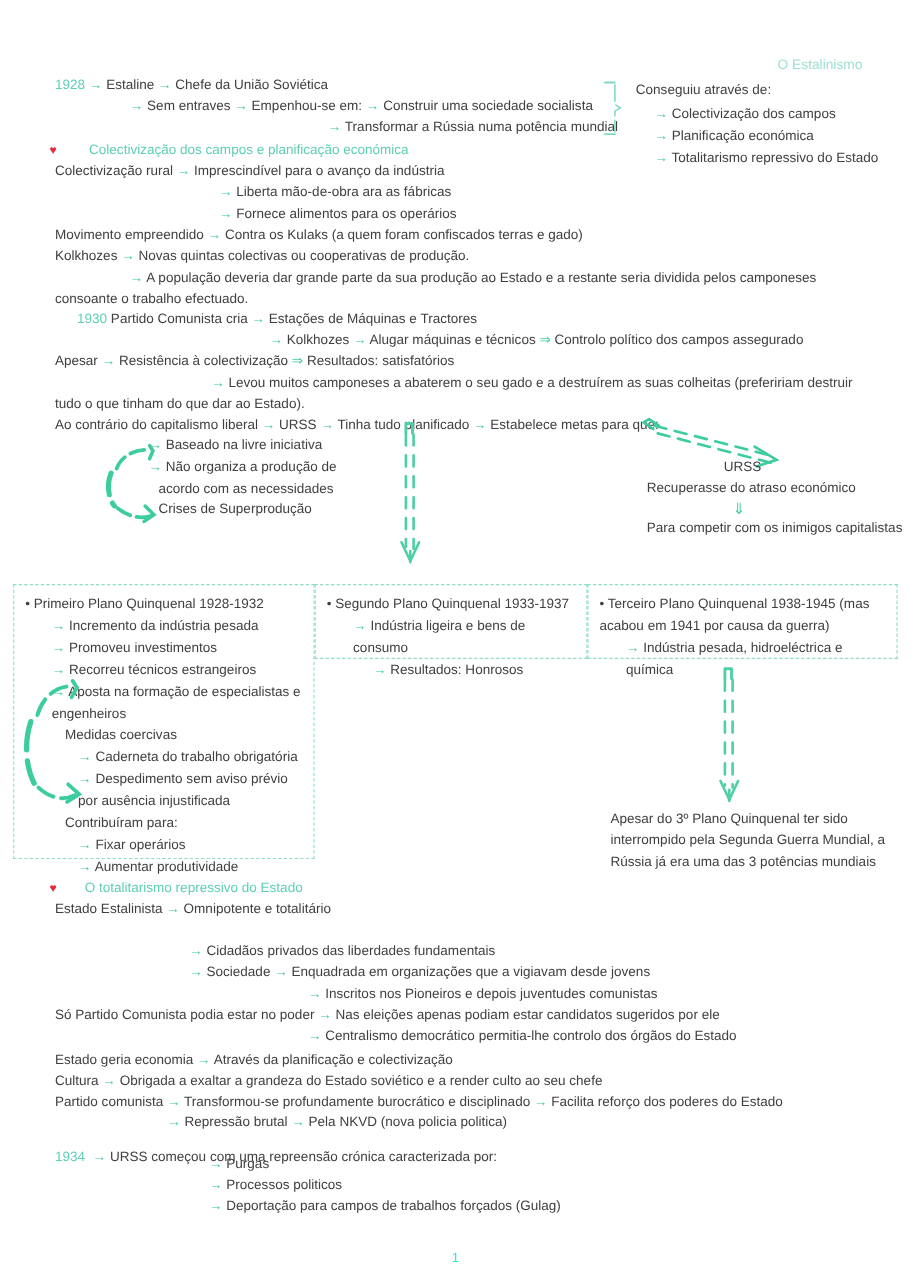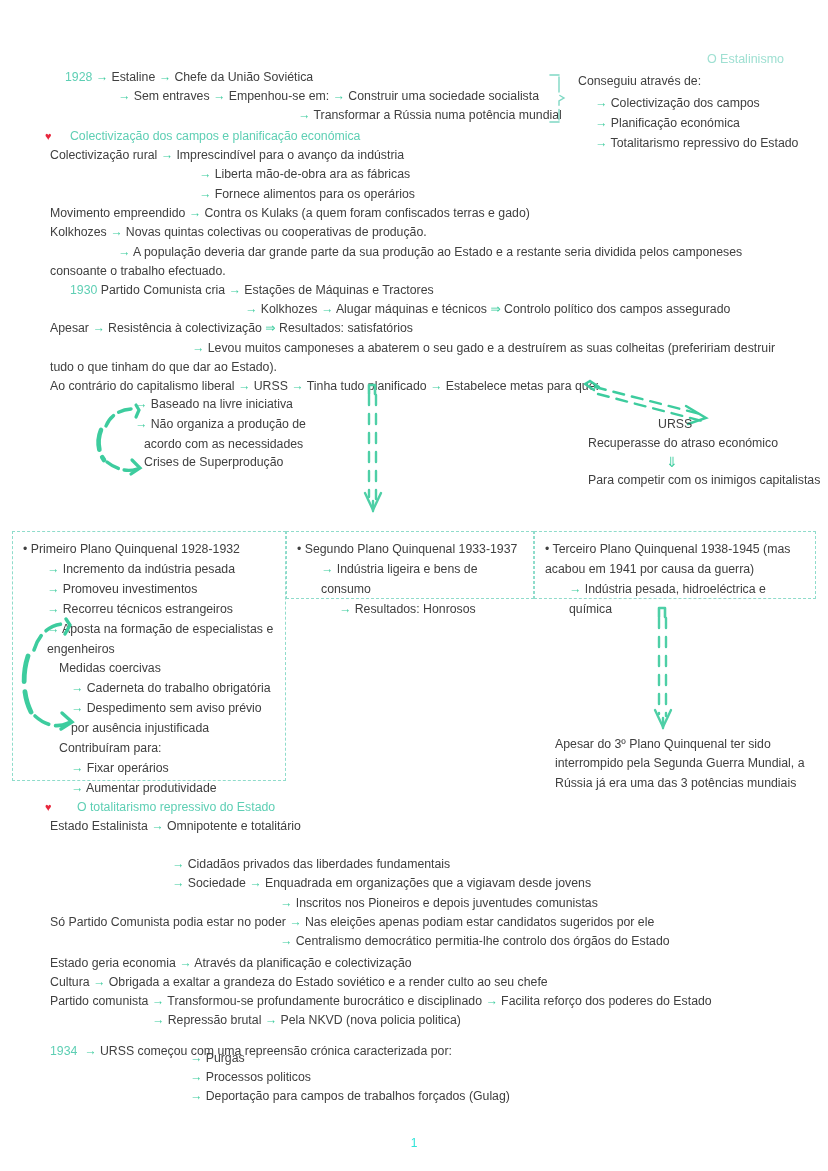--- a/index.html
+++ b/index.html
@@ -46,41 +46,41 @@
   
   svg.deco { position:absolute; overflow:visible; }
 </style>
 </head>
 <body>
 
 <div class="page">
 
   <div class="line hdr-title" style="right:44px; top:53px; font-size:12.5px;">O Estalinismo</div>
 
-  <div class="line" style="left:50px; top:71px;margin-left:15px;">
+  <div class="line" style="left:50px; top:71px;">
     <span class="yr">1928</span>
     <span><span class="ar">→</span> Estaline <span class="ar">→</span> Chefe da União Soviética</span>
   </div>
   <div class="line" style="left:118px; top:90px;"><span class="ar">→</span> Sem entraves <span class="ar">→</span> Empenhou-se em: <span class="ar">→</span> Construir uma sociedade socialista</div>
   <div class="line" style="left:298px; top:109px;"><span class="ar">→</span> Transformar a Rússia numa potência mundial</div>
 
   <svg class="deco" style="left:548px; top:72px;" width="22" height="54" viewBox="0 0 22 54">
     <path d="M2 3 L11 3" stroke="#7fd8c4" stroke-width="1.6" fill="none" stroke-linecap="round"></path>
     <path d="M11 5 L11 23 L16 26 L11 29 L11 48" stroke="#7fd8c4" stroke-width="1.4" fill="none" stroke-dasharray="15 4" stroke-linecap="round"></path>
     <path d="M2 50 L11 50" stroke="#7fd8c4" stroke-width="1.6" fill="none" stroke-linecap="round"></path>
   </svg>
 
   <div class="line" style="left:578px; top:75px;">Conseguiu através de:</div>
   <div class="line" style="left:595px; top:97px;"><span class="ar">→</span> Colectivização dos campos</div>
   <div class="line" style="left:595px; top:117px;"><span class="ar">→</span> Planificação económica</div>
   <div class="line" style="left:595px; top:137px;"><span class="ar">→</span> Totalitarismo repressivo do Estado</div>
 
   <div class="line" style="left:45px; top:130px;">
     <span class="heart">♥</span>
-    <span class="ttl" style="margin-left:15px;">Colectivização dos campos e planificação económica</span>
+    <span class="ttl" style="margin-left:26px;">Colectivização dos campos e planificação económica</span>
   </div>
 
   <div class="line" style="left:50px; top:149px;">Colectivização rural <span class="ar">→</span> Imprescindível para o avanço da indústria</div>
   <div class="line" style="left:199px; top:168px;text-align:center;"><span class="ar">→</span> Liberta mão-de-obra ara as fábricas</div>
   <div class="line" style="left:199px; top:188px;"><span class="ar">→</span> Fornece alimentos para os operários</div>
   <div class="line" style="left:50px; top:207px;">Movimento empreendido <span class="ar">→</span> Contra os Kulaks (a quem foram confiscados terras e gado)</div>
   <div class="line" style="left:50px; top:226px;">Kolkhozes <span class="ar">→</span> Novas quintas colectivas ou cooperativas de produção.</div>
 
   <div class="wrapline" style="left:50px; top:243px; width:742px; text-indent:68px;"><span class="ar">→</span> A população deveria dar grande parte da sua produção ao Estado e a restante seria dividida pelos camponeses consoante o trabalho efectuado.</div>
 

